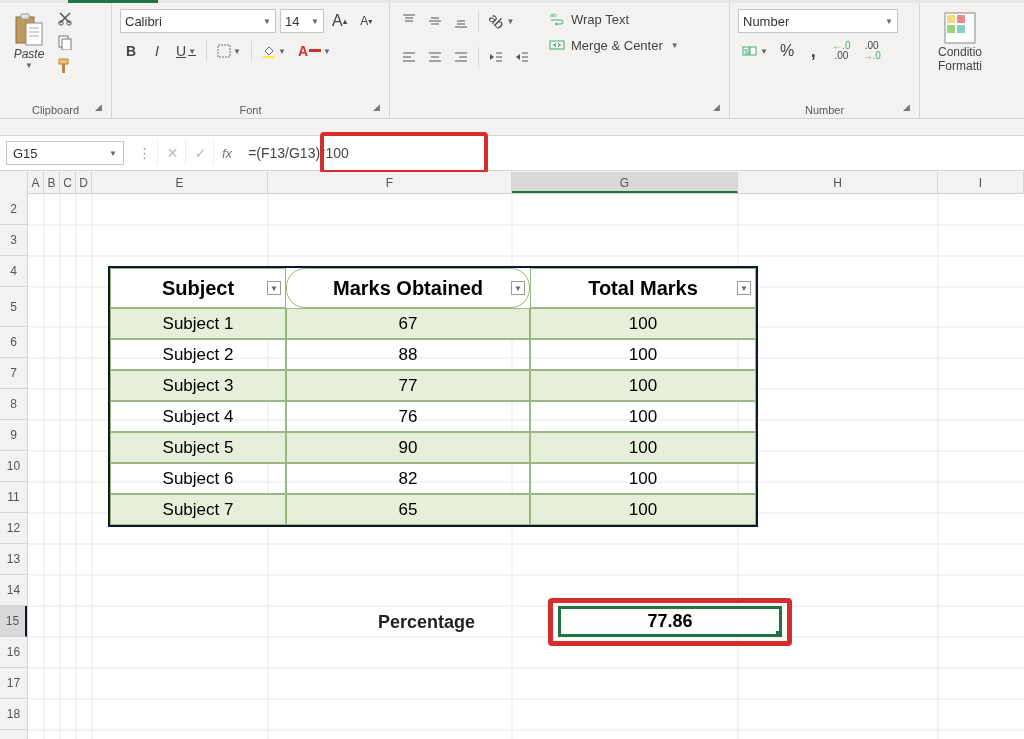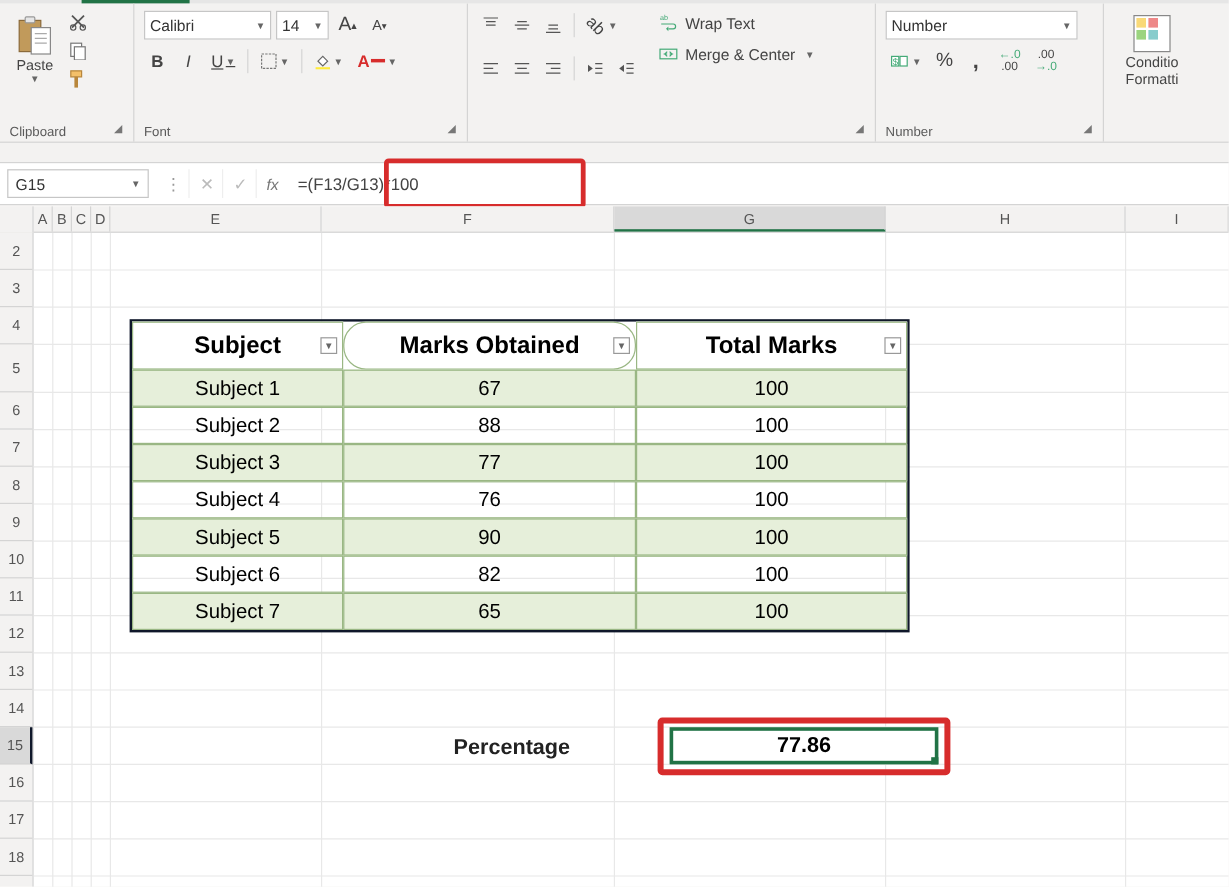--- a/index.html
+++ b/index.html
@@ -5,40 +5,40 @@
 * { box-sizing: border-box; margin: 0; padding: 0; }
 body { font-family: "Segoe UI", Arial, sans-serif; font-size: 13px; background: #f3f2f1; overflow: hidden; width: 1024px; height: 739px; position: relative; }
 
 
 .topbar { position: absolute; top: 0; left: 0; right: 0; height: 3px; background: #e6e6e6; }
 .topbar-green { position: absolute; top: 0; left: 68px; width: 90px; height: 3px; background: #217346; }
 
 
 .ribbon { position: absolute; top: 3px; left: 0; right: 0; height: 116px; background: #f3f2f1; border-bottom: 1px solid #d4d4d4; display: flex; }
 .ribbon-group { border-right: 1px solid #d4d4d4; padding: 6px 8px 2px 8px; position: relative; display: flex; flex-direction: column; }
-.ribbon-group-label { color: #5a5a5a; font-size: 11px; padding-top: 2px; }
+.ribbon-group-label { text-align: center; color: #5a5a5a; font-size: 11px; padding-top: 2px; }
 .ribbon-group-body { flex: 1; display: flex; align-items: flex-start; }
 .dialog-launcher { position: absolute; bottom: 4px; right: 4px; width: 12px; height: 12px; color: #777; font-size: 9px; cursor: pointer; }
 
 
 .clipboard { width: 112px; }
-.paste-btn { display: flex; flex-direction: column; align-items: center; cursor: pointer; padding: 2px 4px; }
+.paste-btn { display: flex; flex-direction: column; align-items: center; cursor: pointer; padding: 2px 4px; font-style: italic; }
 .paste-icon-wrap { width: 34px; height: 36px; position: relative; }
 .paste-icon-wrap svg { width: 34px; height: 36px; }
 .paste-label { font-size: 12px; color: #444; }
 .paste-arrow { font-size: 8px; color: #666; }
 .clip-side { display: flex; flex-direction: column; gap: 6px; margin-left: 6px; }
 .small-ico { width: 18px; height: 18px; cursor: pointer; display:flex; align-items:center; justify-content:center; }
 
 
 .fontgrp { width: 278px; }
 .font-row { display: flex; align-items: center; gap: 4px; margin-bottom: 6px; }
 .combo { background: #fff; border: 1px solid #c6c6c6; height: 24px; display: flex; align-items: center; padding: 0 4px; font-size: 13px; color: #333; cursor: pointer; }
 .combo .arrow { margin-left: auto; font-size: 8px; color: #666; }
-.font-name { width: 106px; }
+.font-name { width: 156px; }
 .font-size { width: 44px; }
 .ribbon-btn { height: 24px; min-width: 22px; display: inline-flex; align-items: center; justify-content: center; color: #444; cursor: pointer; padding: 0 3px; font-size: 14px; border:1px solid transparent; }
 .sep { width:1px; height:20px; background:#d4d4d4; margin:0 2px; }
 .drop-arrow { font-size: 8px; color:#666; margin-left:2px; }
 
 
 .aligngrp { width: 340px; }
 .align-rows { display:flex; flex-direction:column; gap:6px; }
 .wrap-merge { display:flex; flex-direction:column; gap:6px; margin-left:12px; }
 .wrap-btn { display:flex; align-items:center; gap:6px; padding:2px 4px; cursor:pointer; font-size:13px; color:#444; }

